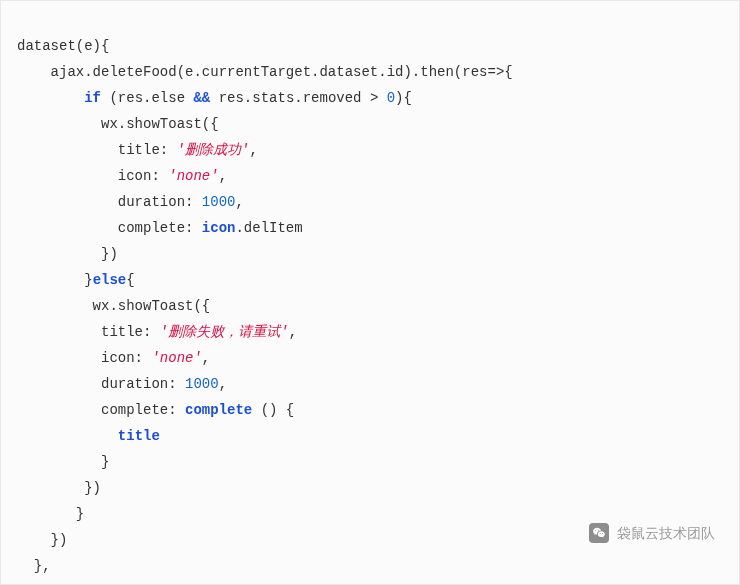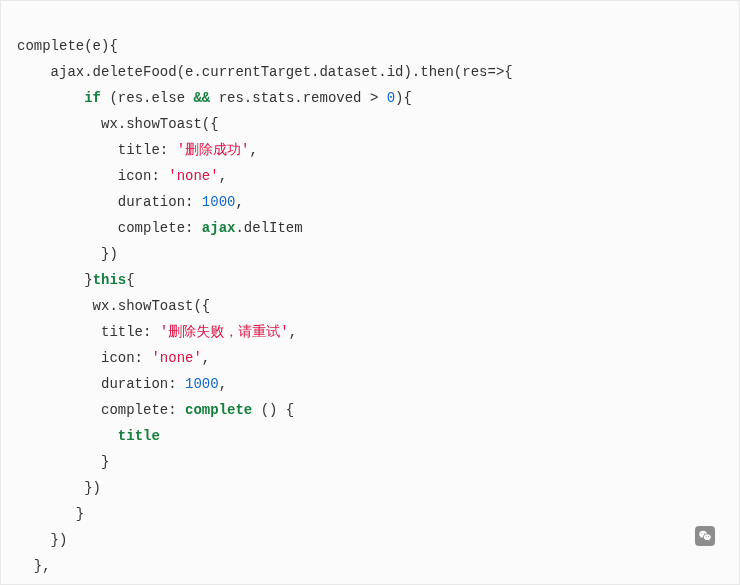--- a/index.html
+++ b/index.html
@@ -10,22 +10,22 @@
     font-family: Consolas, "Courier New", monospace;
     font-size: 14px;
     line-height: 26px;
     color: #333;
     border: 1px solid #e8e8e8;
     padding: 6px 0 0 0;
     position: relative;
     overflow: hidden;
   }
   .code { white-space: pre; padding-left: 16px; }
-  .kw { font-weight: 700; color: #15803d; }
-  .str { color: #d14; }
+  .kw { font-weight: 700; color: #1d4ed8; }
+  .str { color: #d14; font-style: italic; }
   .num { color: #1166cc; }
   .watermark {
     position: absolute;
     right: 24px;
     bottom: 38px;
     display: flex;
     align-items: center;
     gap: 8px;
     color: #8a8a8a;
     font-family: "PingFang SC","Microsoft YaHei",sans-serif;
@@ -37,42 +37,43 @@
     border-radius: 4px;
     background: #7a7a7a;
     display: flex; align-items: center; justify-content: center;
   }
   .wm-icon svg { width: 14px; height: 14px; fill: #fff; }
 </style>
 </head>
 <body>
 
 <div class="code">
-<span>complete(e){</span>
+<span>dataset(e){</span>
 <span>    ajax.deleteFood(e.currentTarget.dataset.id).then(res=&gt;{</span>
 <span><span>        </span><span class="kw">if</span><span> (res.else </span><span class="kw">&amp;&amp;</span><span> res.stats.removed &gt; </span><span class="num">0</span><span>){</span></span>
 <span>          wx.showToast({</span>
 <span><span>            title: </span><span class="str">'删除成功'</span><span>,</span></span>
 <span><span>            icon: </span><span class="str">'none'</span><span>,</span></span>
 <span><span>            duration: </span><span class="num">1000</span><span>,</span></span>
-<span><span>            complete: </span><span class="kw">ajax</span><span>.delItem</span></span>
+<span><span>            complete: </span><span class="kw">icon</span><span>.delItem</span></span>
 <span>          })</span>
-<span><span>        }</span><span class="kw">this</span><span>{</span></span>
+<span><span>        }</span><span class="kw">else</span><span>{</span></span>
 <span>         wx.showToast({</span>
 <span><span>          title: </span><span class="str">'删除失败，请重试'</span><span>,</span></span>
 <span><span>          icon: </span><span class="str">'none'</span><span>,</span></span>
 <span><span>          duration: </span><span class="num">1000</span><span>,</span></span>
 <span><span>          complete: </span><span class="kw">complete</span><span> () {</span></span>
 <span><span>            </span><span class="kw">title</span></span>
 <span>          }</span>
 <span>        })</span>
 <span>       }</span>
 <span>    })</span>
 <span>  },</span>
 </div>
 
 <div class="watermark">
   <span class="wm-icon">
     <svg viewBox="0 0 24 24">
         <path d="M8.5 3C4.9 3 2 5.6 2 8.8c0 1.8 1 3.4 2.5 4.5l-.6 2 2.3-1.2c.7.2 1.5.3 2.3.3h.4c-.1-.4-.2-.9-.2-1.3 0-3 2.9-5.4 6.5-5.4h.3C14.8 4.9 11.9 3 8.5 3zm-2.2 3.4c.5 0 .9.4.9.9s-.4.9-.9.9-.9-.4-.9-.9.4-.9.9-.9zm4.4 0c.5 0 .9.4.9.9s-.4.9-.9.9-.9-.4-.9-.9.4-.9.9-.9zM16 9c-3.3 0-6 2.2-6 5s2.7 5 6 5c.6 0 1.2-.1 1.8-.2l2 1-.5-1.7c1.6-.9 2.7-2.4 2.7-4.1 0-2.8-2.7-5-6-5zm-2 3.2c.4 0 .8.3.8.8s-.3.8-.8.8-.8-.3-.8-.8.3-.8.8-.8zm4 0c.4 0 .8.3.8.8s-.3.8-.8.8-.8-.3-.8-.8.3-.8.8-.8z"></path>
       </svg>
   </span>
+  <span>袋鼠云技术团队</span>
 </div>
 
 </body></html>

